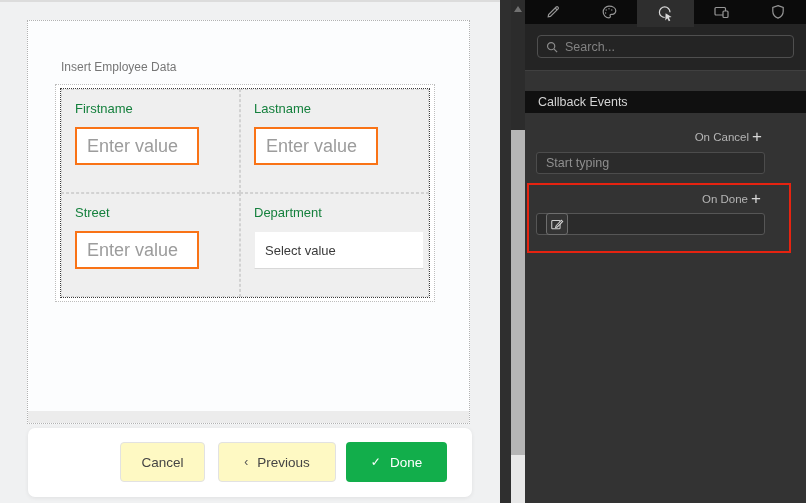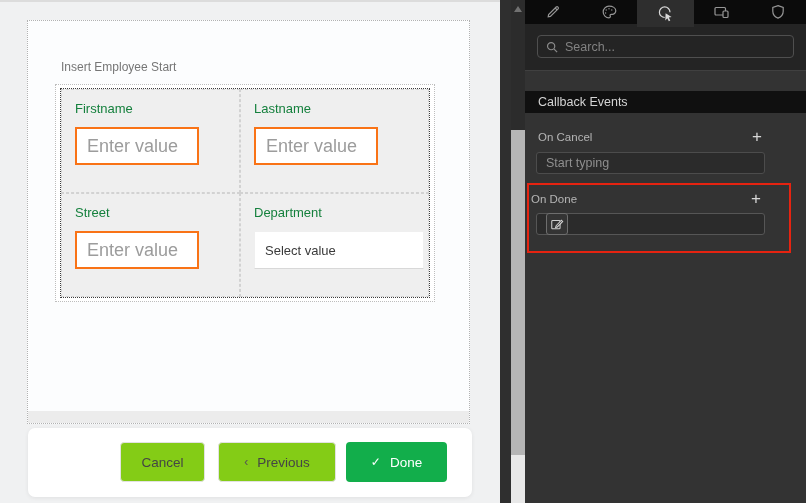--- a/index.html
+++ b/index.html
@@ -37,21 +37,21 @@
     font-size:13px; color:#c9c9c9; padding-left:6px; outline:none;
     font-family:"Liberation Sans", sans-serif; }
   .emp-input::placeholder { color:#c9c9c9; }
   .card-strip { position:absolute; left:0; bottom:0; width:100%; height:12px; background:#ececec; }
 
   .footer-panel { position:absolute; left:28px; top:428px; width:444px; height:69px;
     background:#ffffff; border-radius:7px; box-shadow:0 1px 4px rgba(0,0,0,0.07); }
   .btn { position:absolute; top:14px; height:40px; border-radius:4px; font-size:13.5px;
     display:flex; align-items:center; justify-content:center; cursor:pointer;
     font-family:"Liberation Sans", sans-serif; }
-  .btn-plain { background:#84cc16; border:1px solid #e2e2e2; color:#454545; }
+  .btn-plain { background:#fef9c3; border:1px solid #e2e2e2; color:#454545; }
   .btn-cancel { left:92px; width:85px; }
   .btn-previous { left:190px; width:118px; }
   .btn-done { left:318px; width:101px; background:#12ae4b; border:none; color:#ffffff; }
   .btn-glyph { margin-right:9px; font-size:12px; color:#555; }
   .btn-done .btn-glyph { color:#fff; }
 
   
   .divider-dark { position:absolute; left:500px; top:0; width:11px; height:503px; background:#2f2f2f; }
   .scroll-col { position:absolute; left:511px; top:0; width:14px; height:503px; background:#2c2c2c; }
   .scroll-arrow { position:absolute; left:3px; top:6px; width:0; height:0;
@@ -71,21 +71,21 @@
     display:flex; align-items:center; padding:0 8px; gap:7px; color:#8b8b8b; cursor:text; }
   .search-input input { background:transparent; border:none; outline:none; color:#9a9a9a;
     font-size:12.5px; width:100%; font-family:"Liberation Sans", sans-serif; }
   .search-input input::placeholder { color:#828282; }
   .panel-divider { height:1px; background:#404040; }
   .panel-spacer { height:20px; background:#333333; }
   .section-header { height:22px; background:#101010; color:#d4d4d4; font-size:12.5px;
     line-height:22px; padding-left:13px; }
 
   .event-group { margin-top:17px; }
-  .event-label-row { display:flex; justify-content:space-between; align-items:center;
+  .event-label-row { display:flex; justify-content:flex-end; align-items:center;
     padding:0 41px 0 13px; height:14px; }
   .event-label { font-size:11.5px; color:#b5b5b5; }
   .plus-btn { width:16px; height:16px; display:flex; align-items:center; justify-content:center;
     color:#d8d8d8; font-size:17px; font-weight:300; cursor:pointer; line-height:16px; }
   .event-input { margin:8px 0 0 11px; width:229px; height:22px; background:#2b2b2b;
     border:1px solid #4c4c4c; border-radius:3px; display:flex; align-items:center;
     padding:0 3px 0 9px; justify-content:space-between; }
   .event-input input { background:transparent; border:none; outline:none; width:100%;
     color:#c9c9c9; font-size:12.5px; font-family:"Liberation Sans", sans-serif; }
   .event-input input::placeholder { color:#8f8f8f; }
@@ -101,21 +101,21 @@
   svg { display:block; }
 </style>
 </head>
 <body>
 
 <div class="app">
 
   <div class="canvas">
     <div class="canvas-topline"></div>
     <div class="container">
-      <div class="form-title">Insert Employee Start</div>
+      <div class="form-title">Insert Employee Data</div>
 
       <div class="fields-wrapper">
         <div class="fields-group">
 
           <div class="cell">
             <div class="cell-label">Firstname</div>
             <div class="input-box">Enter value</div>
           </div>
 
           <div class="cell">

